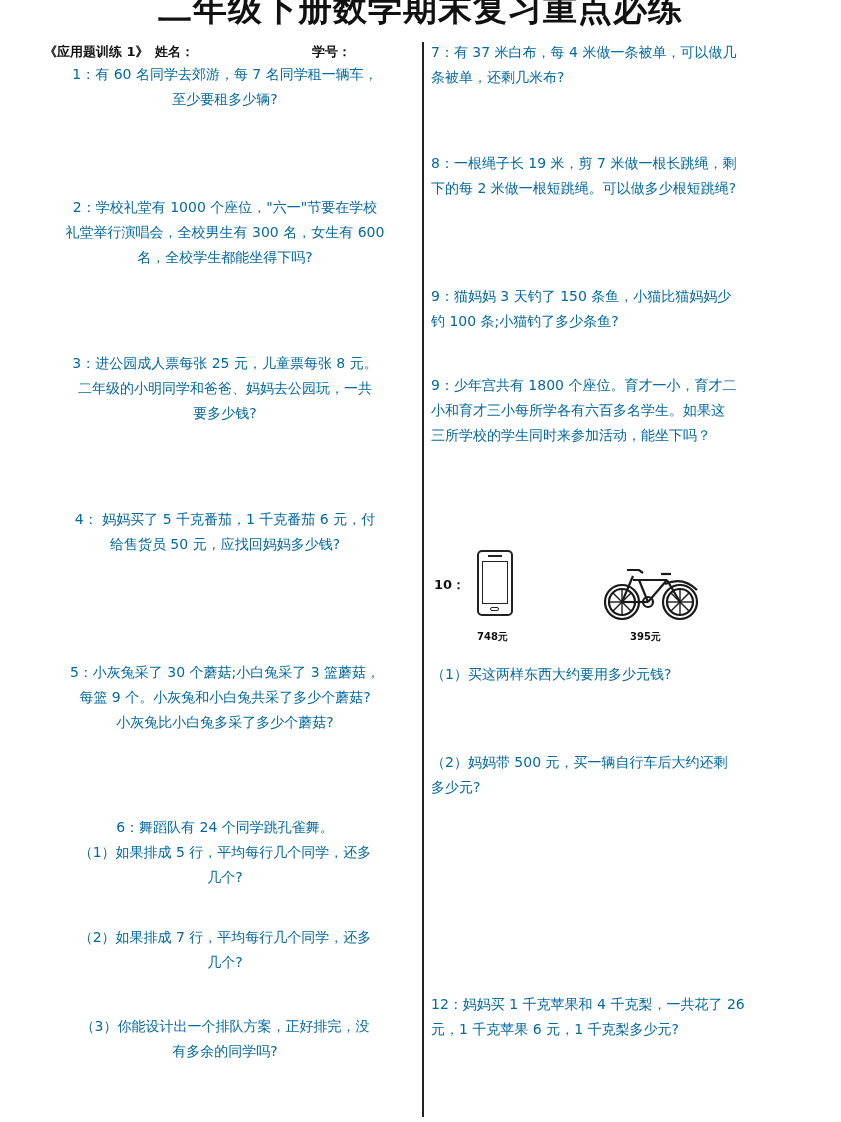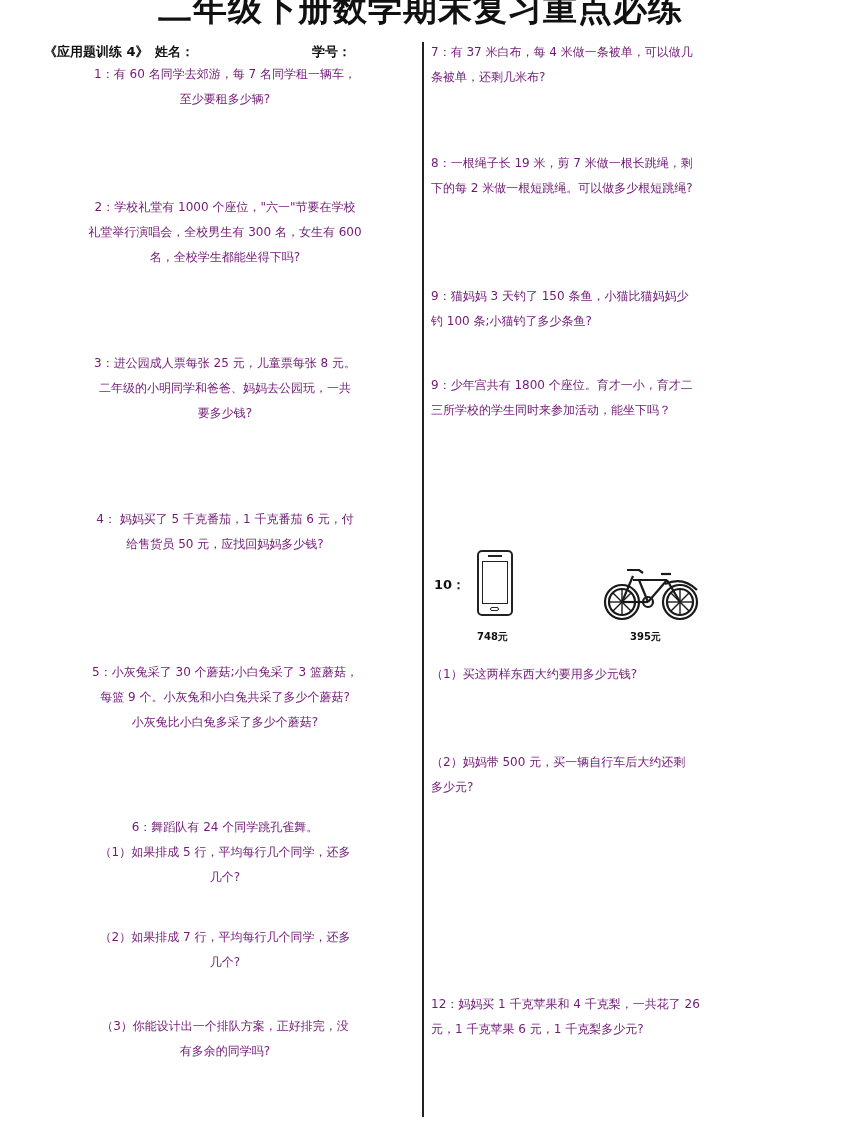--- a/index.html
+++ b/index.html
@@ -30,23 +30,23 @@
     .divider {
       position: absolute;
       left: 422px;
       top: 42px;
       width: 2px;
       height: 1075px;
       background: #222;
     }
     .item {
       position: absolute;
-      font-size: 12px;
+      font-size: 14px;
       line-height: 25px;
-      color: #701a75;
+      color: #0369a1;
     }
     .left { left: 42px; width: 366px; text-align: center; }
     .right { left: 431px; width: 370px; }
     .header-row {
       position: absolute;
       left: 44px;
       top: 42px;
       width: 370px;
       font-size: 13px;
       font-weight: bold;
@@ -117,21 +117,21 @@
       font-size: 10px;
       font-weight: bold;
     }
   </style>
 </head>
 <body>
 
 <div class="page-title">二年级下册数学期末复习重点必练</div>
 
 <div class="header-row">
-  <span style="left:0">《应用题训练 4》</span>
+  <span style="left:0">《应用题训练 1》</span>
   <span style="left:111px">姓名：</span>
   <span style="left:268px">学号：</span>
 </div>
 
 <div class="divider"></div>
 
 <div class="item left" style="top:62px">
   <span class="sub">1：有 60 名同学去郊游，每 7 名同学租一辆车，</span>
   <span class="sub">至少要租多少辆?</span>
 </div>
@@ -183,20 +183,21 @@
   <span class="sub">下的每 2 米做一根短跳绳。可以做多少根短跳绳?</span>
 </div>
 
 <div class="item right" style="top:284px">
   <span class="sub">9：猫妈妈 3 天钓了 150 条鱼，小猫比猫妈妈少</span>
   <span class="sub">钓 100 条;小猫钓了多少条鱼?</span>
 </div>
 
 <div class="item right" style="top:373px">
   <span class="sub">9：少年宫共有 1800 个座位。育才一小，育才二</span>
+  <span class="sub">小和育才三小每所学各有六百多名学生。如果这</span>
   <span class="sub">三所学校的学生同时来参加活动，能坐下吗？</span>
 </div>
 
 <div class="pic-row">
   <span class="pic-label-10">10：</span>
 
   <div class="phone">
     <div class="speaker"></div>
     <div class="screen"></div>
     <div class="btn"></div>

